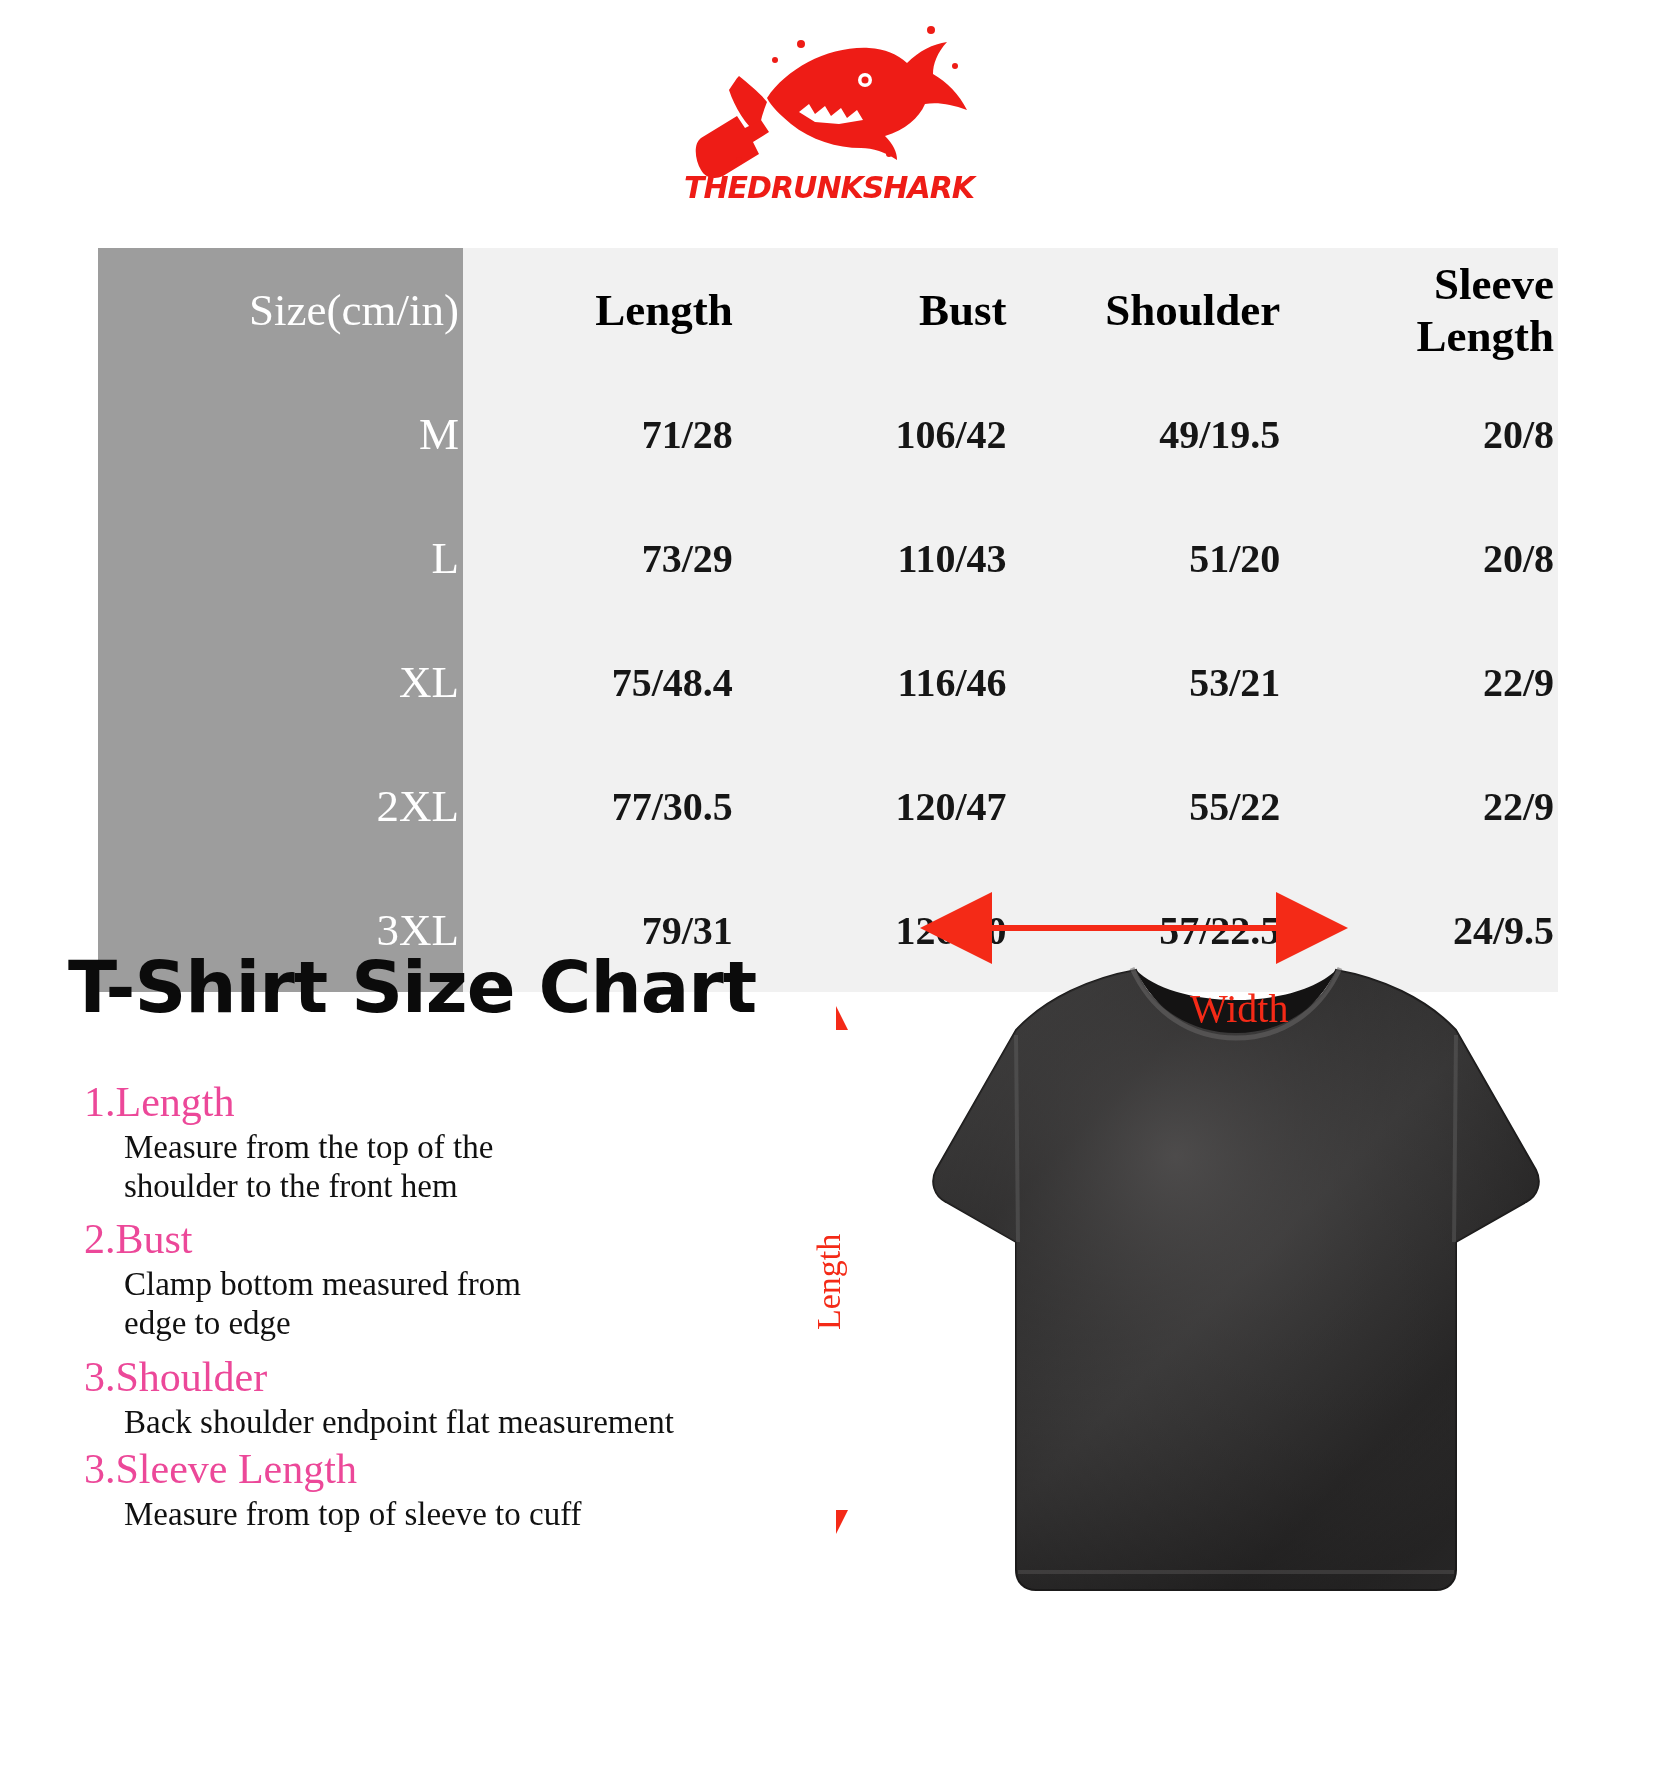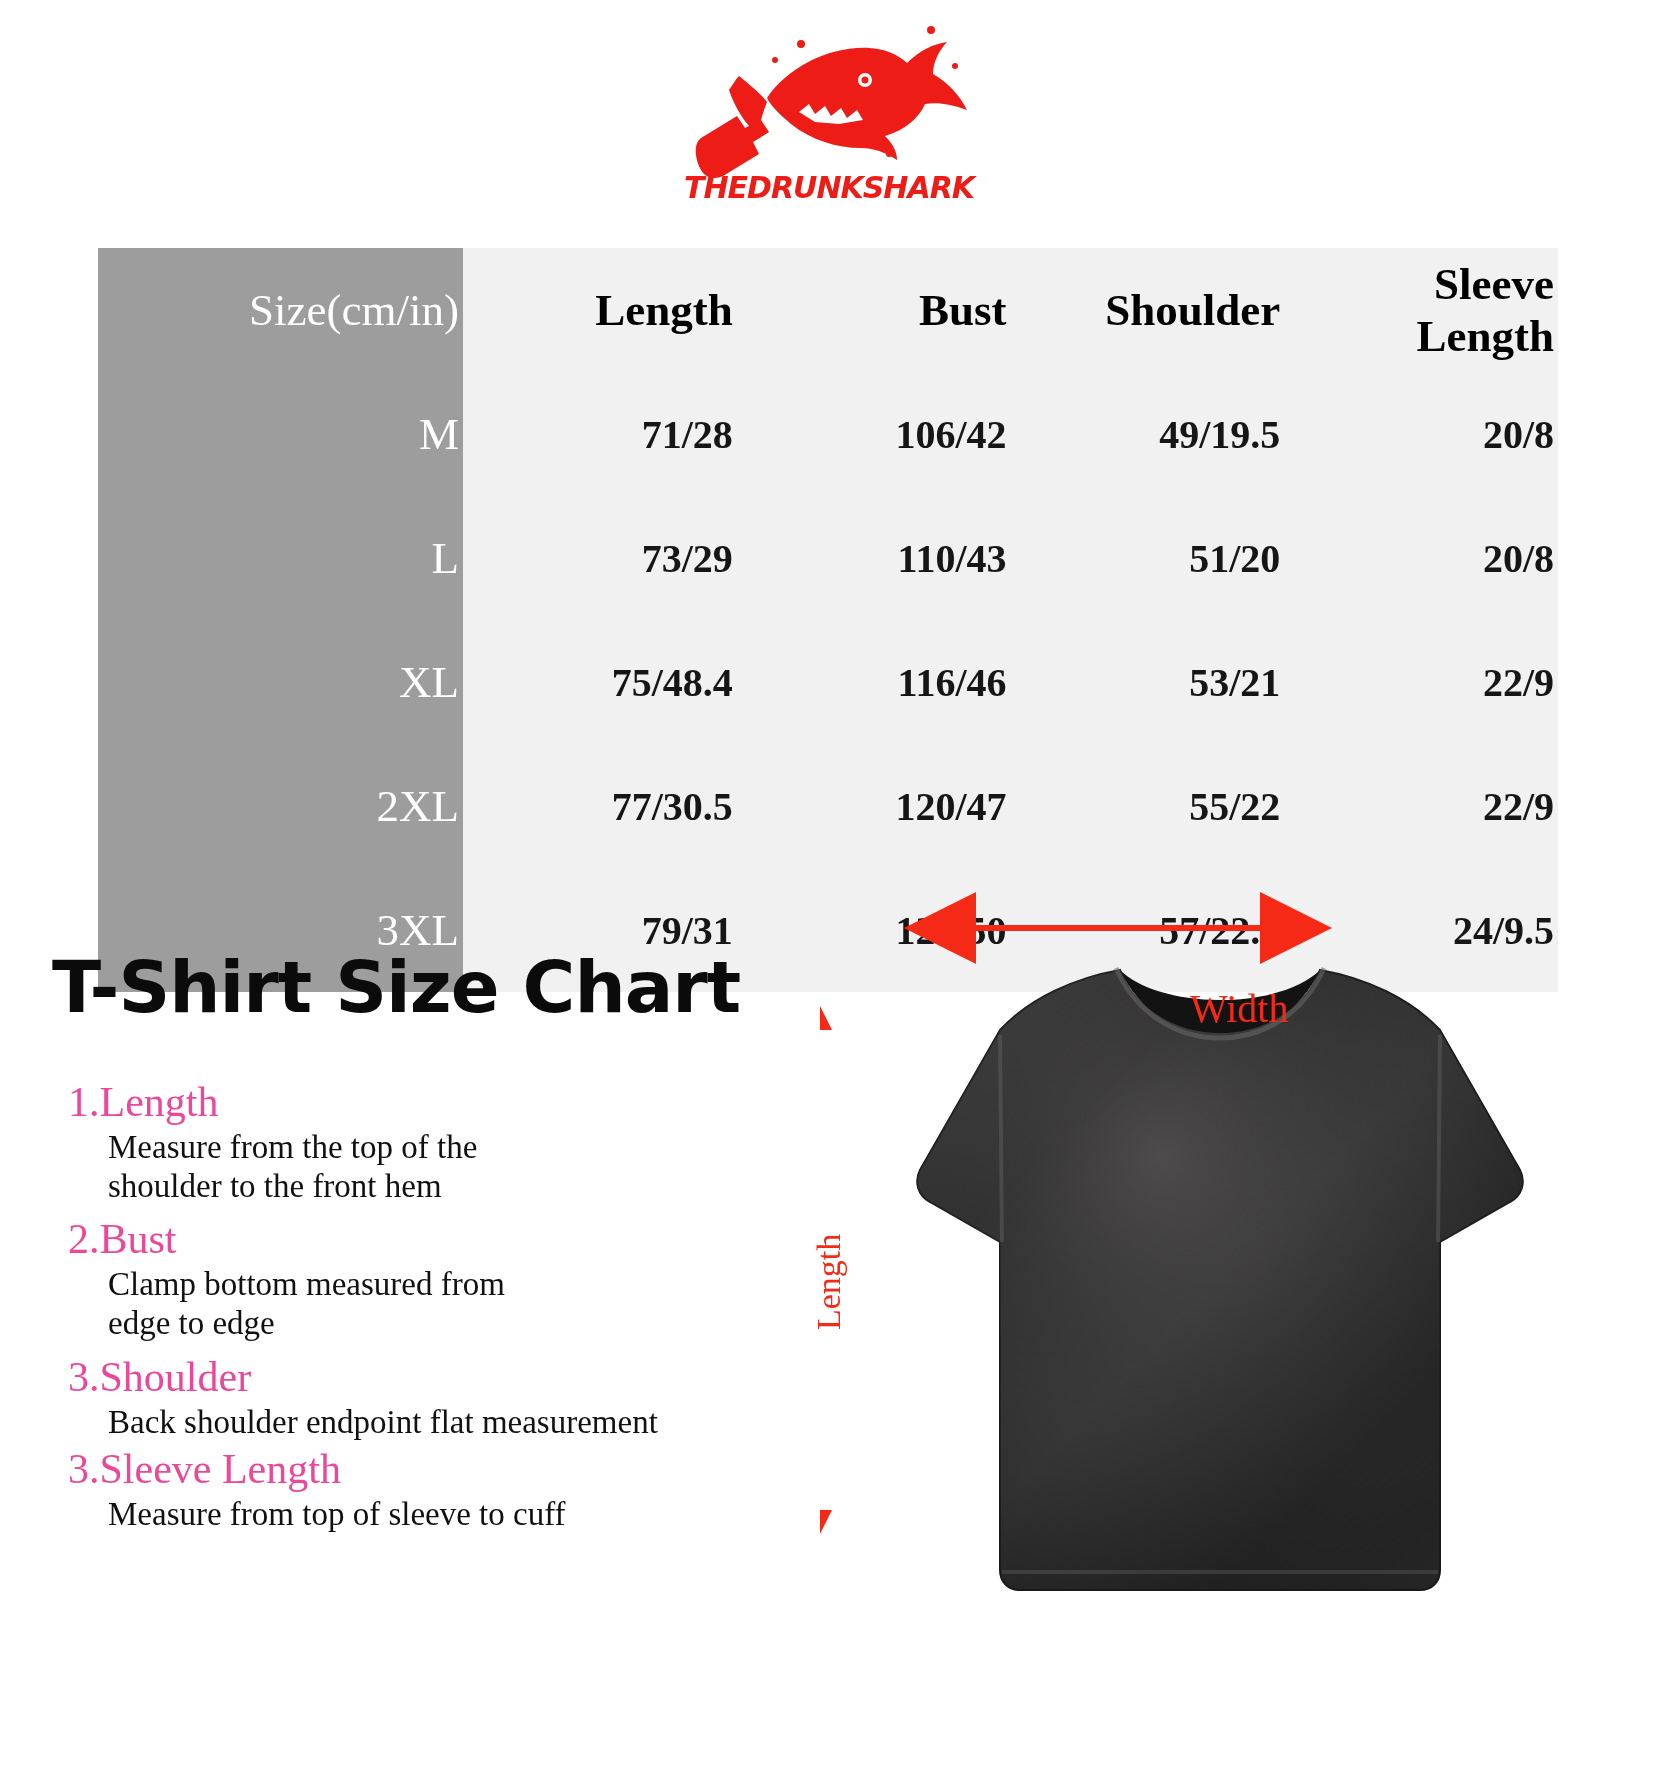--- a/index.html
+++ b/index.html
@@ -67,21 +67,21 @@
   .data-cell {
     color: #161616;
     font-size: 40px;
     font-weight: bold;
   }
 
   
   #bottom {
     position: absolute;
     top: 960px;
-    left: 0;
+    left: 16px;
     width: 1427px;
     height: 825px;
   }
   #chart-title {
     position: absolute;
     left: 52px;
     top: -15px;
     font-family: "DejaVu Sans", sans-serif;
     font-weight: bold;
     font-size: 72px;

